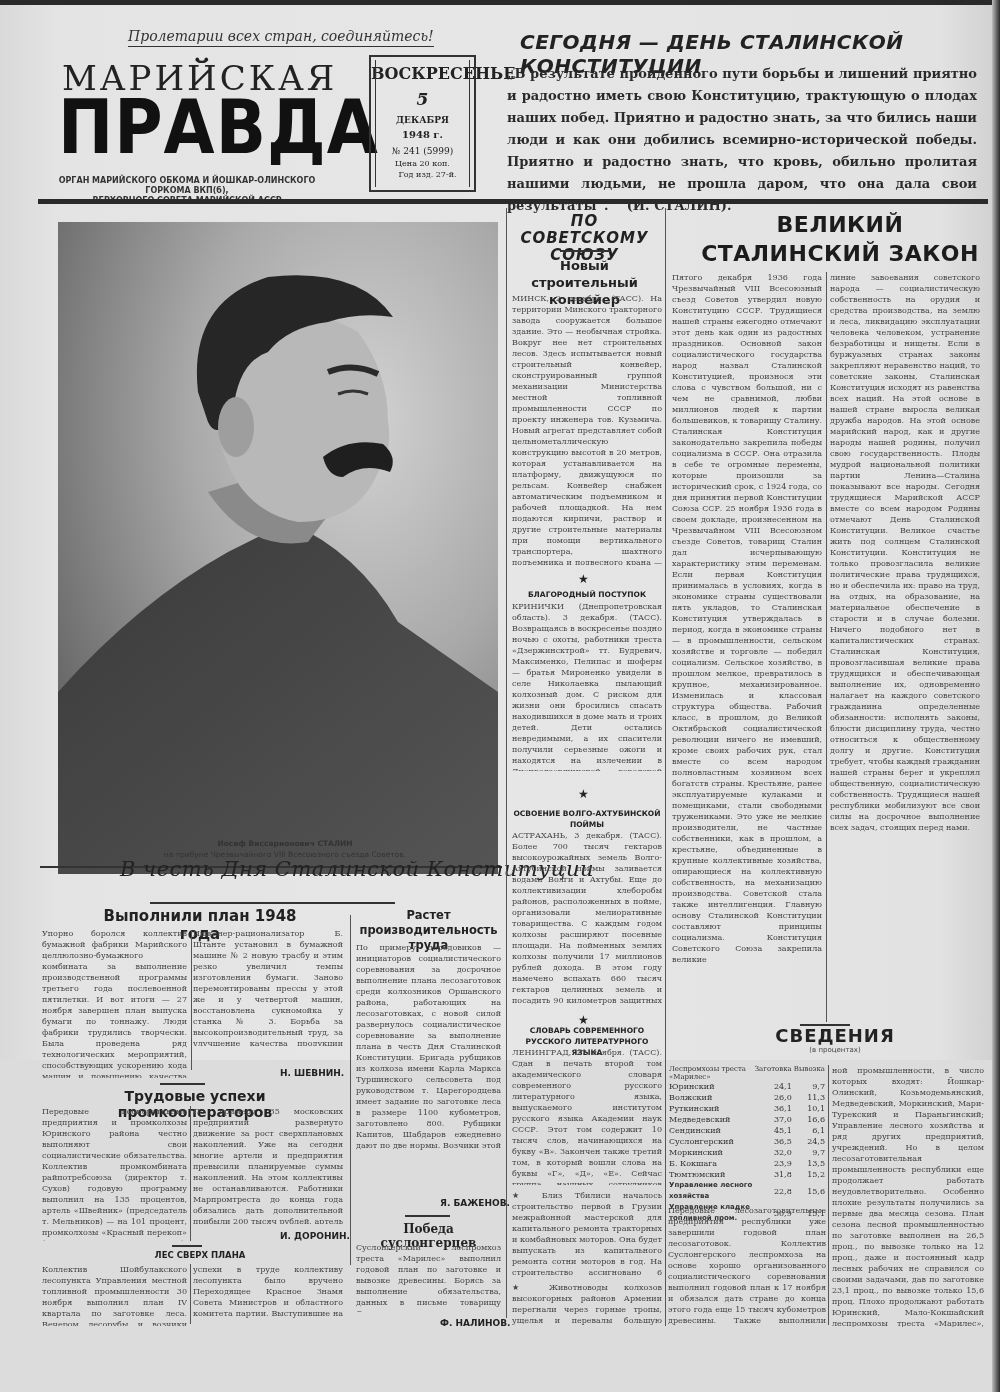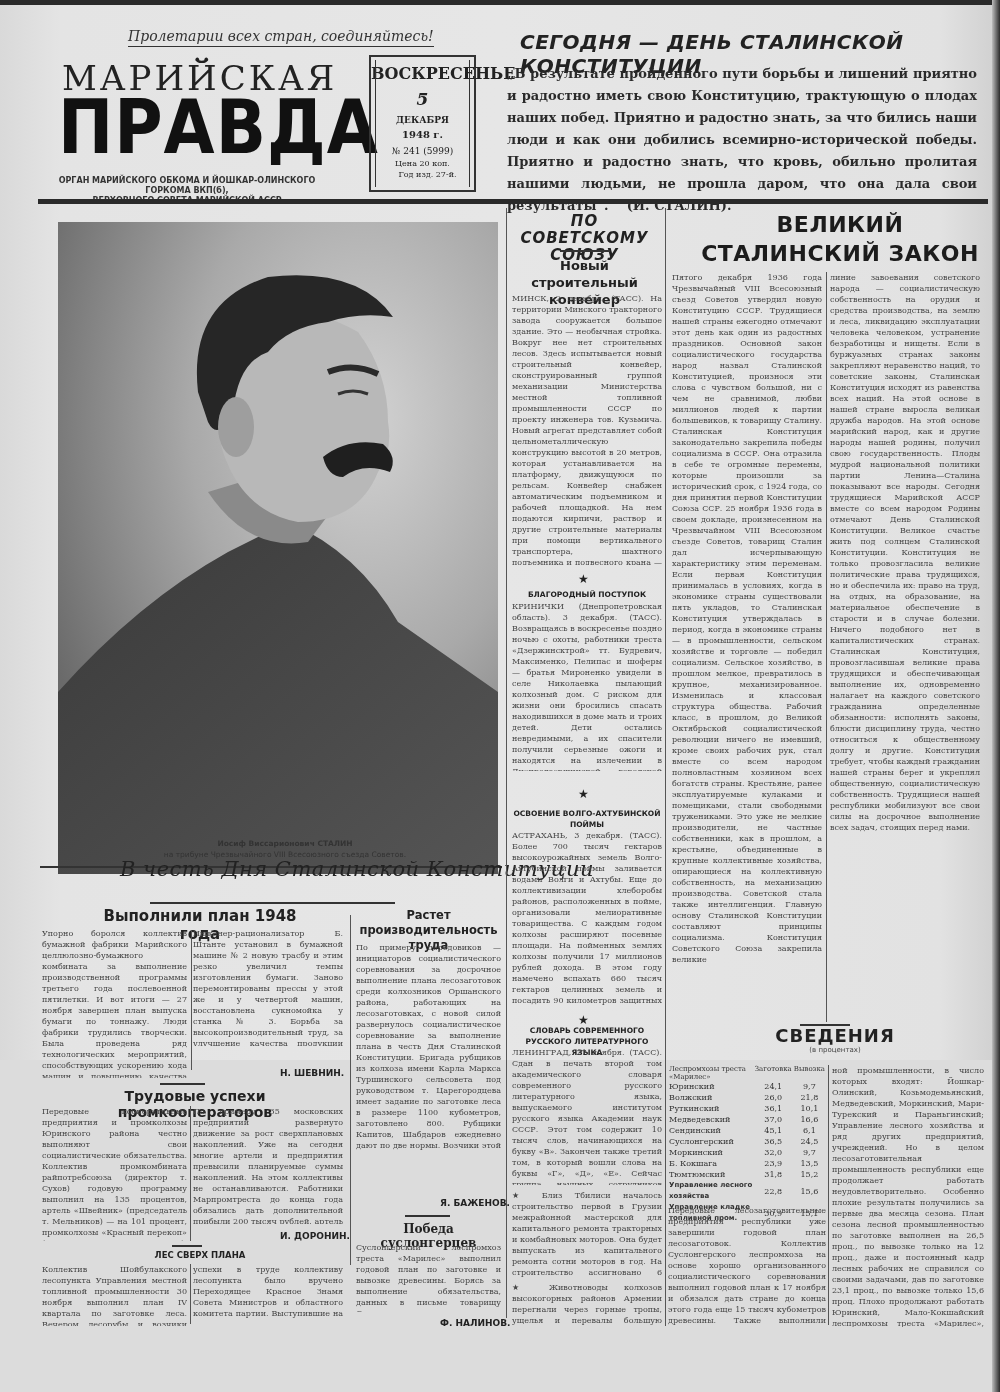--- a/index.html
+++ b/index.html
@@ -57,21 +57,21 @@
   .ps-title { position: absolute; left: 512px; top: 213px; width: 145px; text-align: center; font-family: "DejaVu Sans", sans-serif; font-style: italic; font-weight: bold; font-size: 15px; line-height: 17px; color: #222; letter-spacing: 1px; }
   .big-head { position: absolute; left: 690px; top: 210px; width: 300px; text-align: center; font-family: "DejaVu Sans", sans-serif; font-weight: bold; font-size: 22px; line-height: 29px; color: #1c1c1c; letter-spacing: 0.5px; }
 
   .svedenia { position: absolute; left: 680px; top: 1025px; width: 310px; text-align: center; }
   .svedenia .t { font-family: "DejaVu Sans", sans-serif; font-size: 18px; font-weight: bold; color: #222; letter-spacing: 1px; }
   .svedenia .s { font-family: "DejaVu Sans", sans-serif; font-size: 7.5px; font-weight: bold; color: #333; line-height: 10px; }
   .svedenia .u { font-family: "DejaVu Sans", sans-serif; font-size: 7px; color: #444; }
 
   table.sv { position: absolute; left: 668px; top: 1065px; width: 158px; border-collapse: collapse; font-family: "DejaVu Serif", serif; font-size: 8px; color: #333; }
   table.sv th { font-weight: normal; font-size: 7px; text-align: left; padding: 0 1px; vertical-align: top; }
-  table.sv th.num, table.sv td.num { text-align: center; }
+  table.sv th.num, table.sv td.num { text-align: right; }
   table.sv td { padding: 0 1px; line-height: 11px; }
   table.sv td.bold { font-family: "DejaVu Sans", sans-serif; font-weight: bold; font-size: 7px; }
 </style>
 </head>
 <body>
 
 <div class="page">
   <div class="topbar"></div>
   <div class="rightedge"></div>
 
@@ -213,21 +213,21 @@
     </thead>
     <tbody>
       <tr>
           <td>Юринский</td>
           <td class="num">24,1</td>
           <td class="num">9,7</td>
         </tr>
       <tr>
           <td>Волжский</td>
           <td class="num">26,0</td>
-          <td class="num">21,8</td>
+          <td class="num">11,3</td>
         </tr>
       <tr>
           <td>Руткинский</td>
           <td class="num">36,1</td>
           <td class="num">10,1</td>
         </tr>
       <tr>
           <td>Медведевский</td>
           <td class="num">37,0</td>
           <td class="num">16,6</td>

